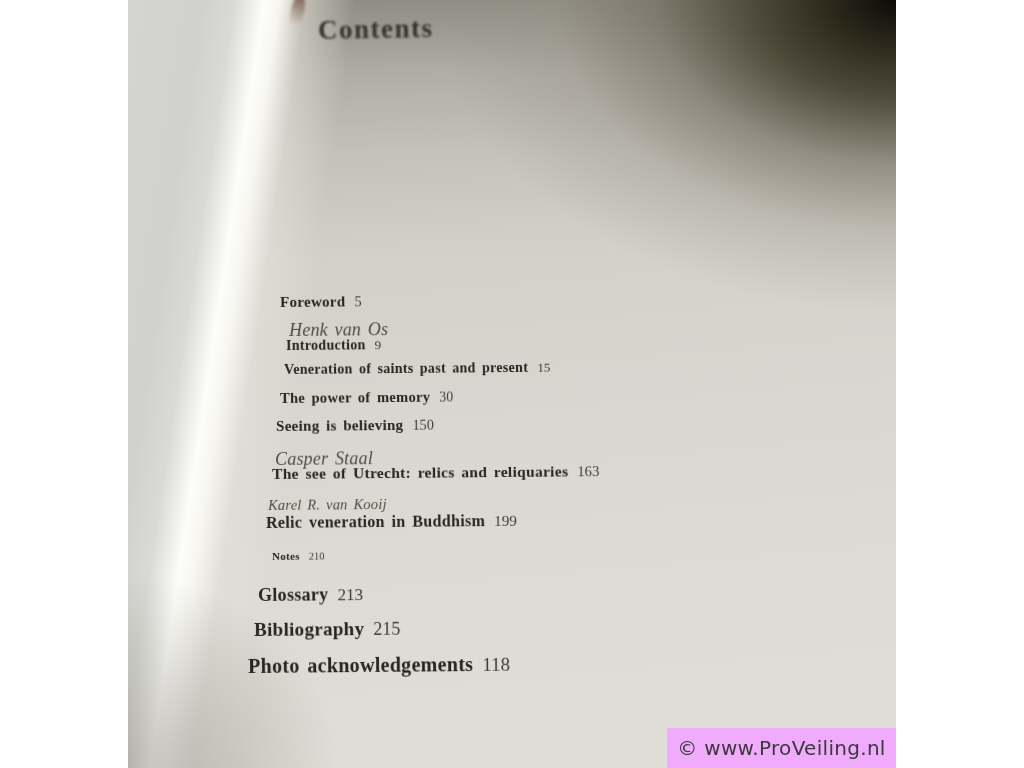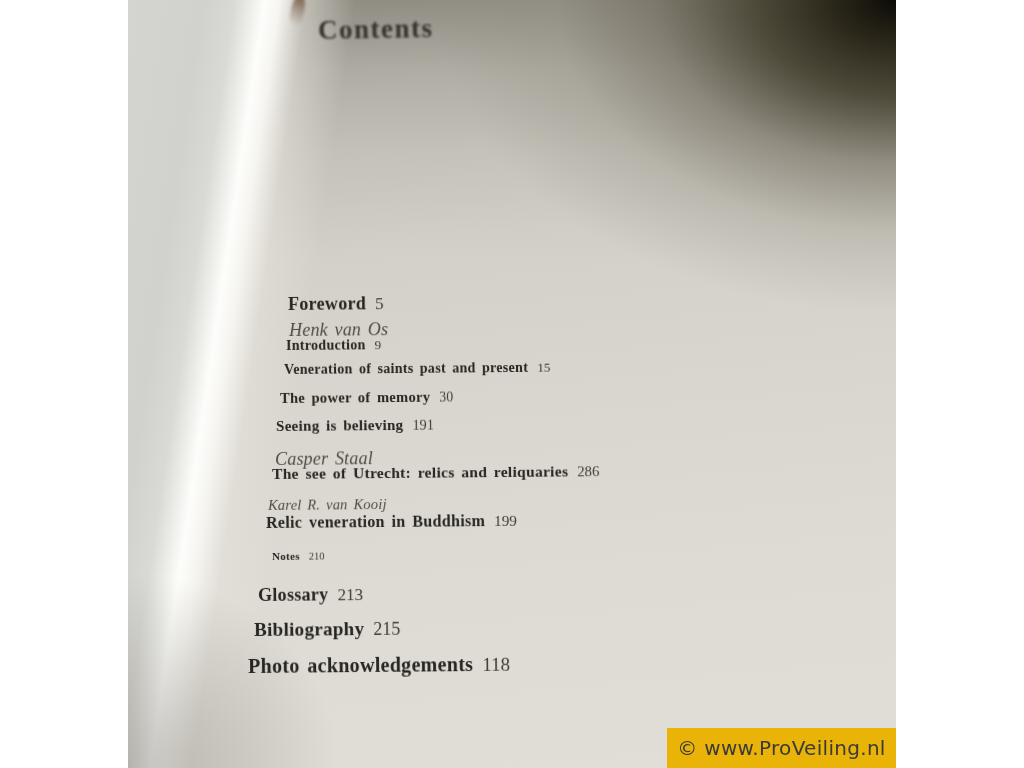--- a/index.html
+++ b/index.html
@@ -91,49 +91,49 @@
   .toc-line.author {
     font-style: italic; font-weight: normal;
     color: #4e4c45;
     letter-spacing: 0.2px; word-spacing: 2px;
   }
 
   
   .watermark {
     position: absolute; left: 667px; top: 728px;
     width: 229px; height: 40px;
-    background: #eab308;
+    background: #f0abfc;
     display: flex; align-items: center; justify-content: center;
     font-family: "DejaVu Sans", "Liberation Sans", sans-serif;
     font-size: 20px; color: #3a3a3a;
     letter-spacing: 0.3px;
   }
 </style>
 </head>
 <body>
 
 <div class="stage">
   <div class="photo">
     <div class="top-shade"></div>
     <div class="corner-shade"></div>
     <div class="fold"></div>
     <div class="bl-shade"></div>
     <div class="gap-sliver"></div>
 
     <h1 class="toc-title">Contents</h1>
 
     <div id="toc-entries">
-        <div class="toc-line" style="left: 160px; top: 294px; font-size: 18px; filter: blur(0.6px);"><span class="t">Foreword</span><span class="num">5</span></div>
+        <div class="toc-line" style="left: 152px; top: 294px; font-size: 15px; filter: blur(0.6px);"><span class="t">Foreword</span><span class="num">5</span></div>
         <div class="toc-line author" style="left: 161px; top: 320px; font-size: 18px; filter: blur(0.6px);"><span>Henk van Os</span></div>
         <div class="toc-line" style="left: 158px; top: 338px; font-size: 14px; filter: blur(0.6px);"><span class="t">Introduction</span><span class="num">9</span></div>
         <div class="toc-line" style="left: 156px; top: 362px; font-size: 14px; filter: blur(0.55px);"><span class="t">Veneration of saints past and present</span><span class="num">15</span></div>
         <div class="toc-line" style="left: 152px; top: 390px; font-size: 14.5px; filter: blur(0.5px);"><span class="t">The power of memory</span><span class="num">30</span></div>
-        <div class="toc-line" style="left: 148px; top: 418px; font-size: 15px; filter: blur(0.45px);"><span class="t">Seeing is believing</span><span class="num">191</span></div>
+        <div class="toc-line" style="left: 148px; top: 418px; font-size: 15px; filter: blur(0.45px);"><span class="t">Seeing is believing</span><span class="num">150</span></div>
         <div class="toc-line author" style="left: 147px; top: 449px; font-size: 18px; filter: blur(0.4px);"><span>Casper Staal</span></div>
-        <div class="toc-line" style="left: 144px; top: 465px; font-size: 15.5px; filter: blur(0.4px);"><span class="t">The see of Utrecht: relics and reliquaries</span><span class="num">286</span></div>
+        <div class="toc-line" style="left: 144px; top: 465px; font-size: 15.5px; filter: blur(0.4px);"><span class="t">The see of Utrecht: relics and reliquaries</span><span class="num">163</span></div>
         <div class="toc-line author" style="left: 140px; top: 497px; font-size: 14.5px; filter: blur(0.35px);"><span>Karel R. van Kooij</span></div>
         <div class="toc-line" style="left: 138px; top: 514px; font-size: 16px; filter: blur(0.35px);"><span class="t">Relic veneration in Buddhism</span><span class="num">199</span></div>
         <div class="toc-line" style="left: 144px; top: 550px; font-size: 11px; filter: blur(0.3px);"><span class="t">Notes</span><span class="num">210</span></div>
         <div class="toc-line" style="left: 130px; top: 585px; font-size: 18px; filter: blur(0.3px); text-align: right;"><span class="t">Glossary</span><span class="num">213</span></div>
         <div class="toc-line" style="left: 126px; top: 619px; font-size: 19px; filter: blur(0.25px);"><span class="t">Bibliography</span><span class="num">215</span></div>
         <div class="toc-line" style="left: 120px; top: 655px; font-size: 20px; filter: blur(0.25px);"><span class="t">Photo acknowledgements</span><span class="num">118</span></div>
       </div>
   </div>
 
   <div class="watermark">

